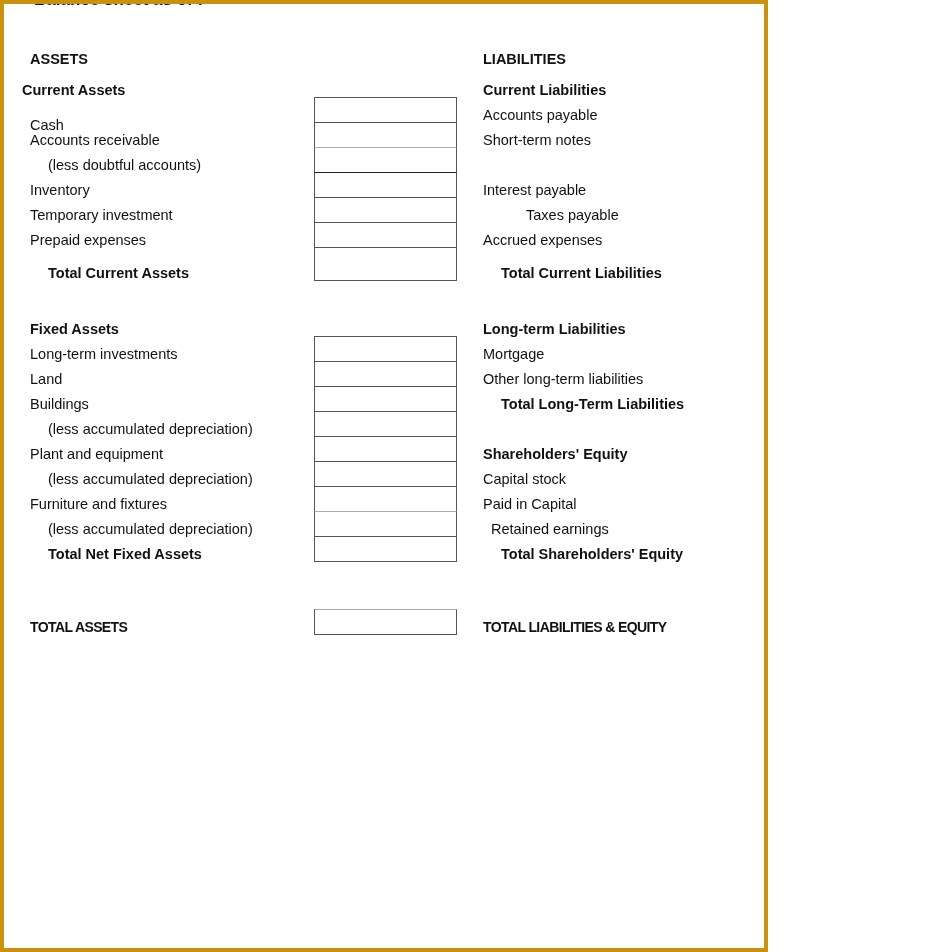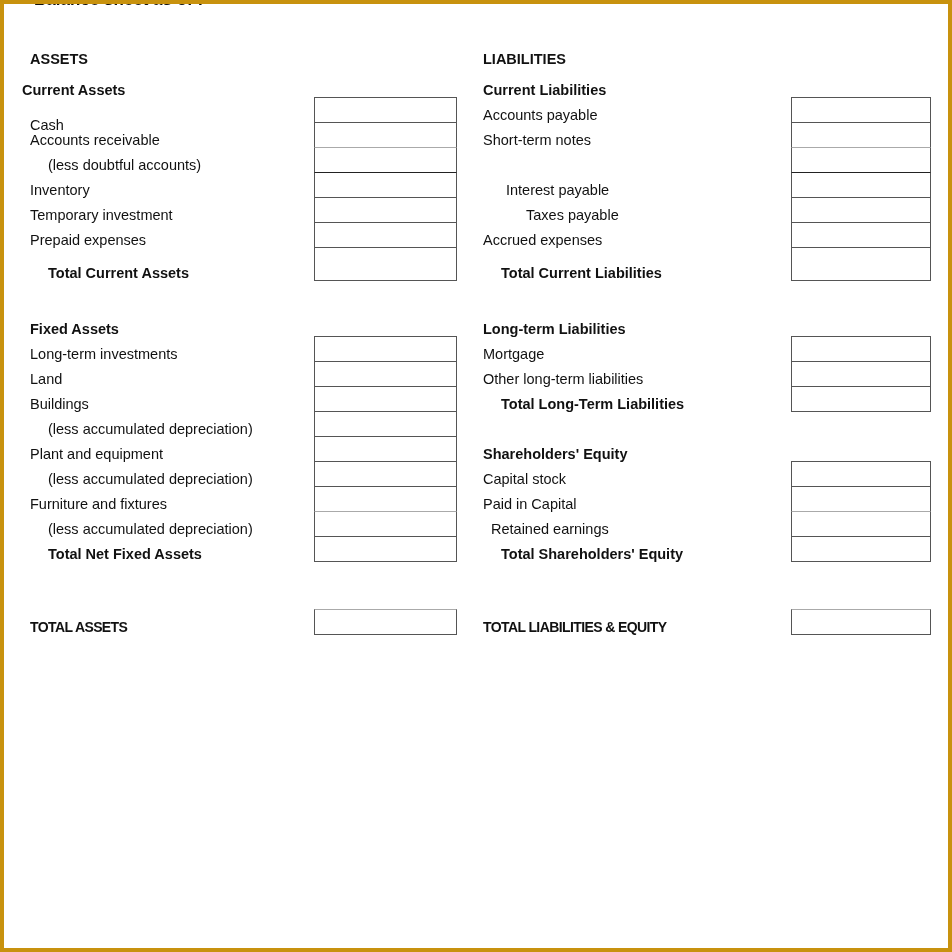--- a/index.html
+++ b/index.html
@@ -4,21 +4,21 @@
   <style>
     html, body { margin: 0; padding: 0; }
     body {
       width: 952px; height: 952px; overflow: hidden;
       background: #ffffff;
       font-family: "Liberation Sans", "DejaVu Sans", sans-serif;
       color: #111;
     }
     .frame {
       position: absolute; left: 0; top: 0;
-      width: 952px; height: 952px; box-sizing: border-box;
+      width: 768px; height: 952px; box-sizing: border-box;
       border: 4px solid #C8920E;
       background: #fff;
       overflow: hidden;
     }
     .title-clip {
       position: absolute; left: 30px; top: -14px;
       font-size: 17px; font-weight: bold; color: #111;
       white-space: nowrap;
     }
     .abs { position: absolute; white-space: nowrap; font-size: 14.5px; line-height: 18px; }
@@ -82,21 +82,21 @@
   <div class="box last" style="left:310px; top:532px; width:143px; height:26px;"></div>
 
   <div class="abs bold condensed" style="left:26px; top:614px;">TOTAL ASSETS</div>
   <div class="box last light-top" style="left:310px; top:605px; width:143px; height:26px;"></div>
 
   <div class="abs bold" style="left:479px; top:46px;">LIABILITIES</div>
   <div class="abs bold" style="left:479px; top:77px;">Current Liabilities</div>
 
   <div class="abs" style="left:479px; top:102px;">Accounts payable</div>
   <div class="abs" style="left:479px; top:127px;">Short-term notes</div>
-  <div class="abs" style="left:479px; top:177px;margin-left:23px;">Interest payable</div>
+  <div class="abs" style="left:479px; top:177px;">Interest payable</div>
   <div class="abs" style="left:479px; top:202px;margin-left:43px;">Taxes payable</div>
   <div class="abs" style="left:479px; top:227px;">Accrued expenses</div>
   <div class="abs bold indent" style="left:479px; top:260px;text-align:center;">Total Current Liabilities</div>
 
   <div class="box" style="left:787px; top:93px; width:140px; height:25px;"></div>
   <div class="box" style="left:787px; top:118px; width:140px; height:25px;"></div>
   <div class="box light-top" style="left:787px; top:143px; width:140px; height:25px;"></div>
   <div class="box dark-top" style="left:787px; top:168px; width:140px; height:25px;"></div>
   <div class="box" style="left:787px; top:193px; width:140px; height:25px;"></div>
   <div class="box" style="left:787px; top:218px; width:140px; height:25px;"></div>

